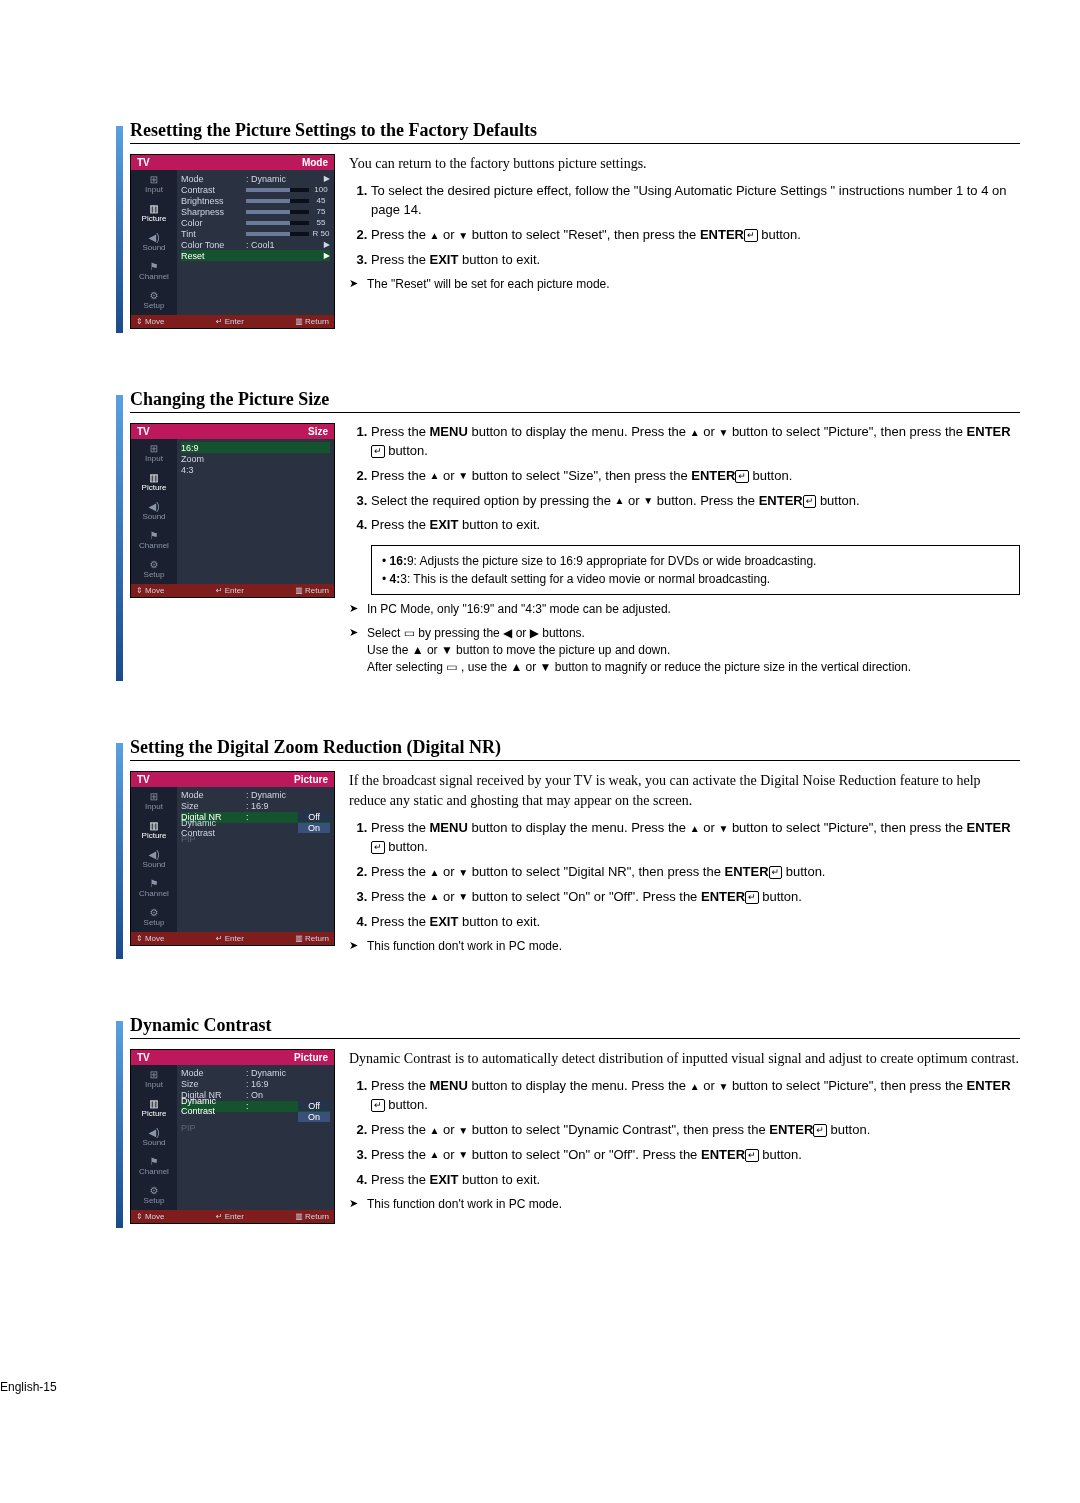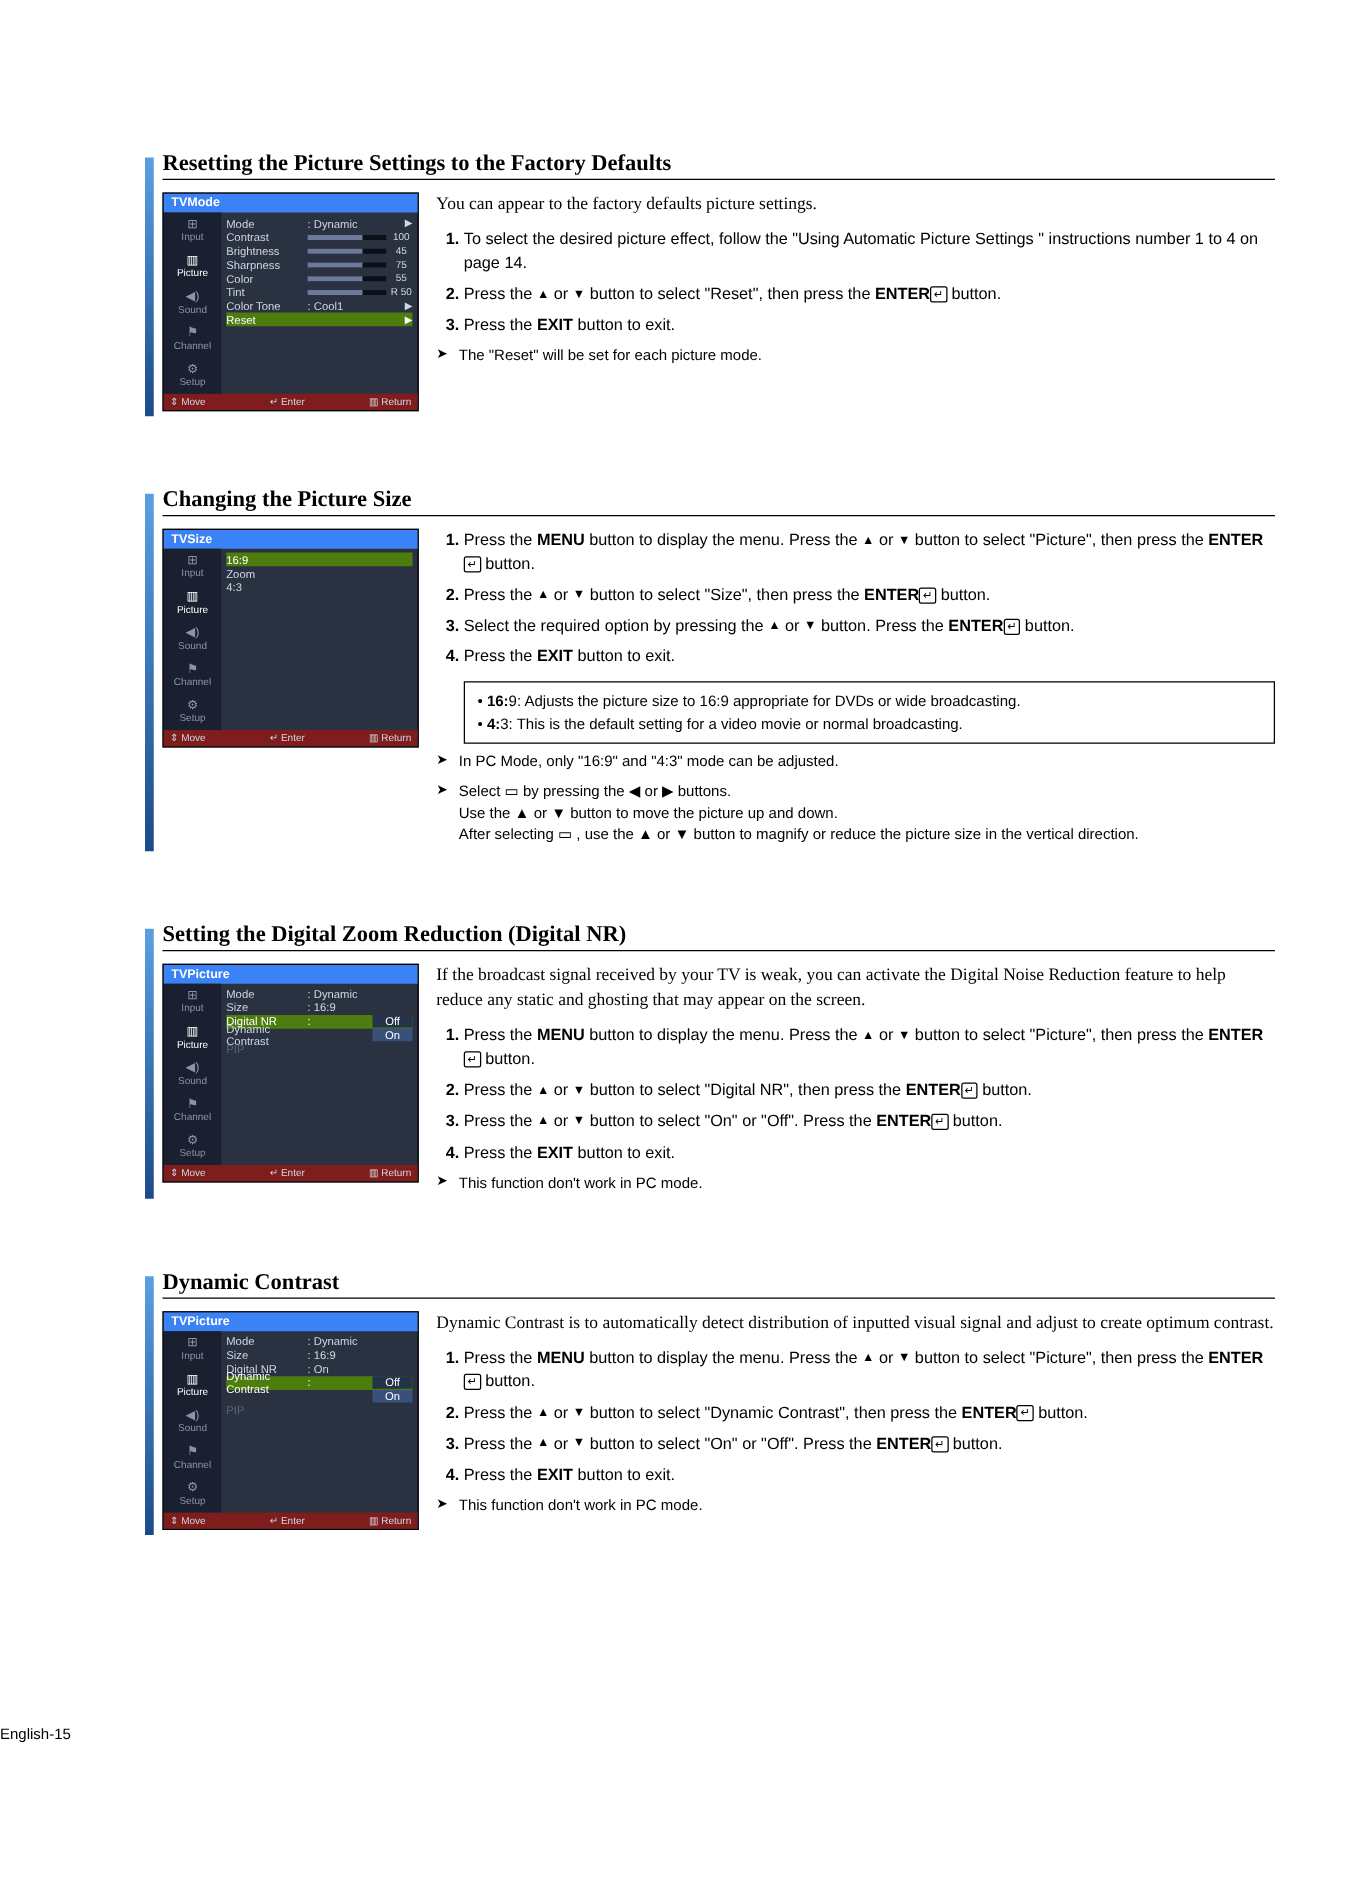--- a/index.html
+++ b/index.html
@@ -18,29 +18,29 @@
   .arrow{display:inline-block;font-size:10px;line-height:1;vertical-align:middle}
   .enter-icon{display:inline-block;border:1px solid #000;border-radius:2px;font-size:9px;padding:0 2px;line-height:11px;vertical-align:middle}
   .note{margin:6px 0 0 0;padding-left:18px;position:relative;font-size:12px}
   .note::before{content:"➤";position:absolute;left:0;top:0;font-size:11px}
   .info-box{border:1px solid #000;padding:6px 10px;margin:10px 0 6px 22px;font-size:12px;line-height:1.5}
   .info-box div::before{content:"• "}
   .pg-num{text-align:left;font-size:12px;position:absolute;bottom:40px;left:0;right:0}
 
   
   .osd{background:#2a3242;color:#cfd6e4;font-size:9px;border:1px solid #000}
-  .osd-hdr{display:flex;background:#3b82f6;color:#fff;font-weight:bold;padding:2px 6px;font-size:10px}
+  .osd-hdr{display:flex;justify-content:space-between;background:#be185d;color:#fff;font-weight:bold;padding:2px 6px;font-size:10px}
   .osd-body{display:flex}
   .osd-nav{width:46px;background:#1a2030}
   .osd-nav div{padding:5px 2px;font-size:8px;text-align:center;color:#8a94a8}
   .osd-nav div.act{color:#fff}
   .nav-ic{display:block;font-size:10px;line-height:1}
   .osd-main{flex:1;padding:3px 4px}
   .osd-row{display:flex;align-items:center;height:11px;gap:3px}
-  .osd-row.sel{background:#4d7c0f;color:#fff}
+  .osd-row.sel{background:#14532d;color:#fff}
   .osd-lbl{width:62px}
   .osd-val{flex:1}
   .osd-bar{flex:1;height:4px;background:#0a0f1a;position:relative}
   .osd-bar::after{content:"";position:absolute;left:0;top:0;bottom:0;width:70%;background:#6a7a98}
   .osd-num{width:18px;text-align:center;font-size:8px}
   .osd-ftr{display:flex;justify-content:space-between;background:#7f1d1d;padding:2px 5px;font-size:8px}
   .tri{font-size:8px}
   .grey{color:#5a6578}
 </style>
 </head>
@@ -109,21 +109,21 @@
               </div>
             </div>
             <div class="osd-ftr">
               <span>⇕ Move</span>
               <span>↵ Enter</span>
               <span>▥ Return</span>
             </div>
           </div>
         </div>
       <div class="text-col">
-        <div class="intro">You can appear to the factory defaults  picture settings.</div>
+        <div class="intro">You can return to the factory buttons  picture settings.</div>
         <ol class="steps">
             <li>To select the desired picture effect, follow the "Using Automatic Picture Settings " instructions number 1 to 4 on page 14.</li>
             <li>Press the <span class="arrow">▲</span> or <span class="arrow">▼</span> button to select "Reset", then press the <span class="b">ENTER</span><span class="enter-icon">↵</span> button.</li>
             <li>Press the <span class="b">EXIT</span> button to exit.</li>
           </ol>
         <div class="note">The "Reset" will be set for each picture mode.</div>
       </div>
     </div>
   </div>
 

